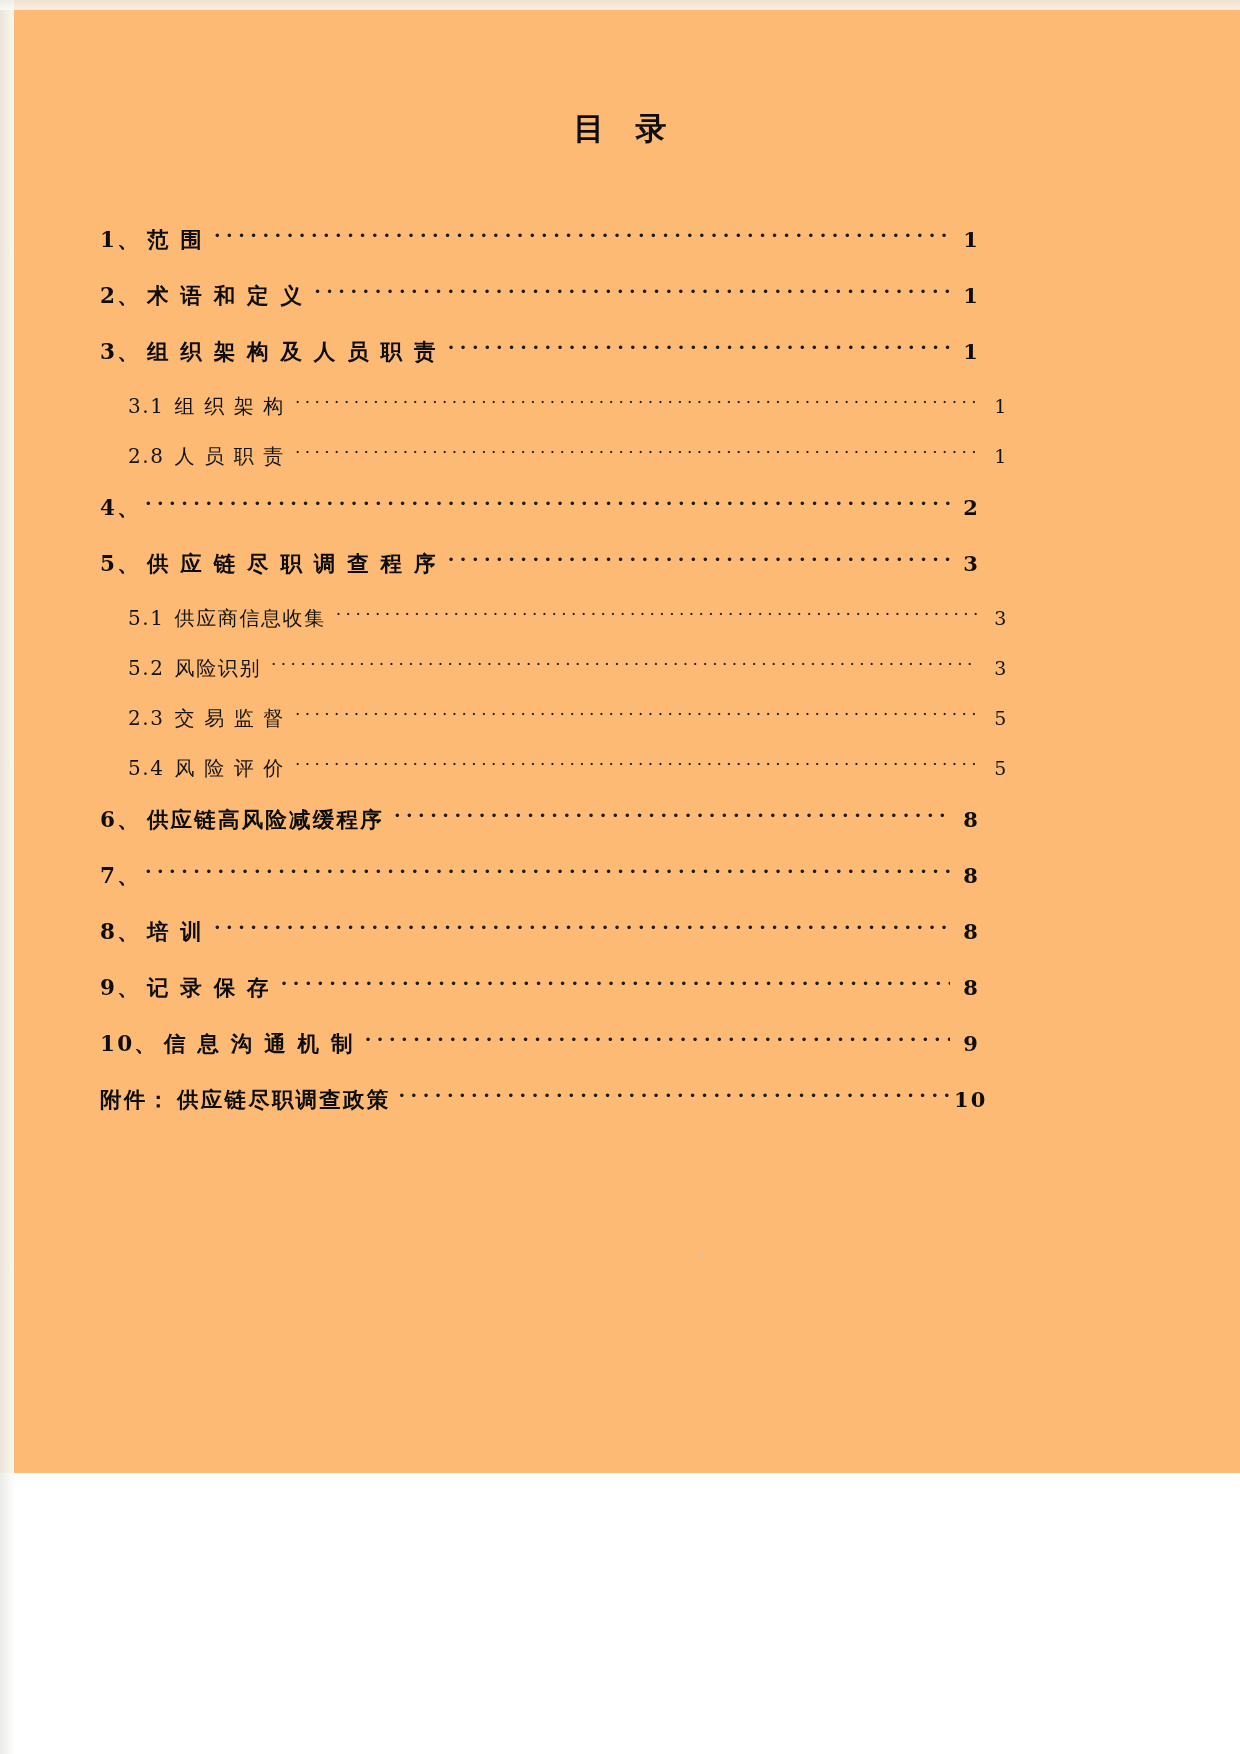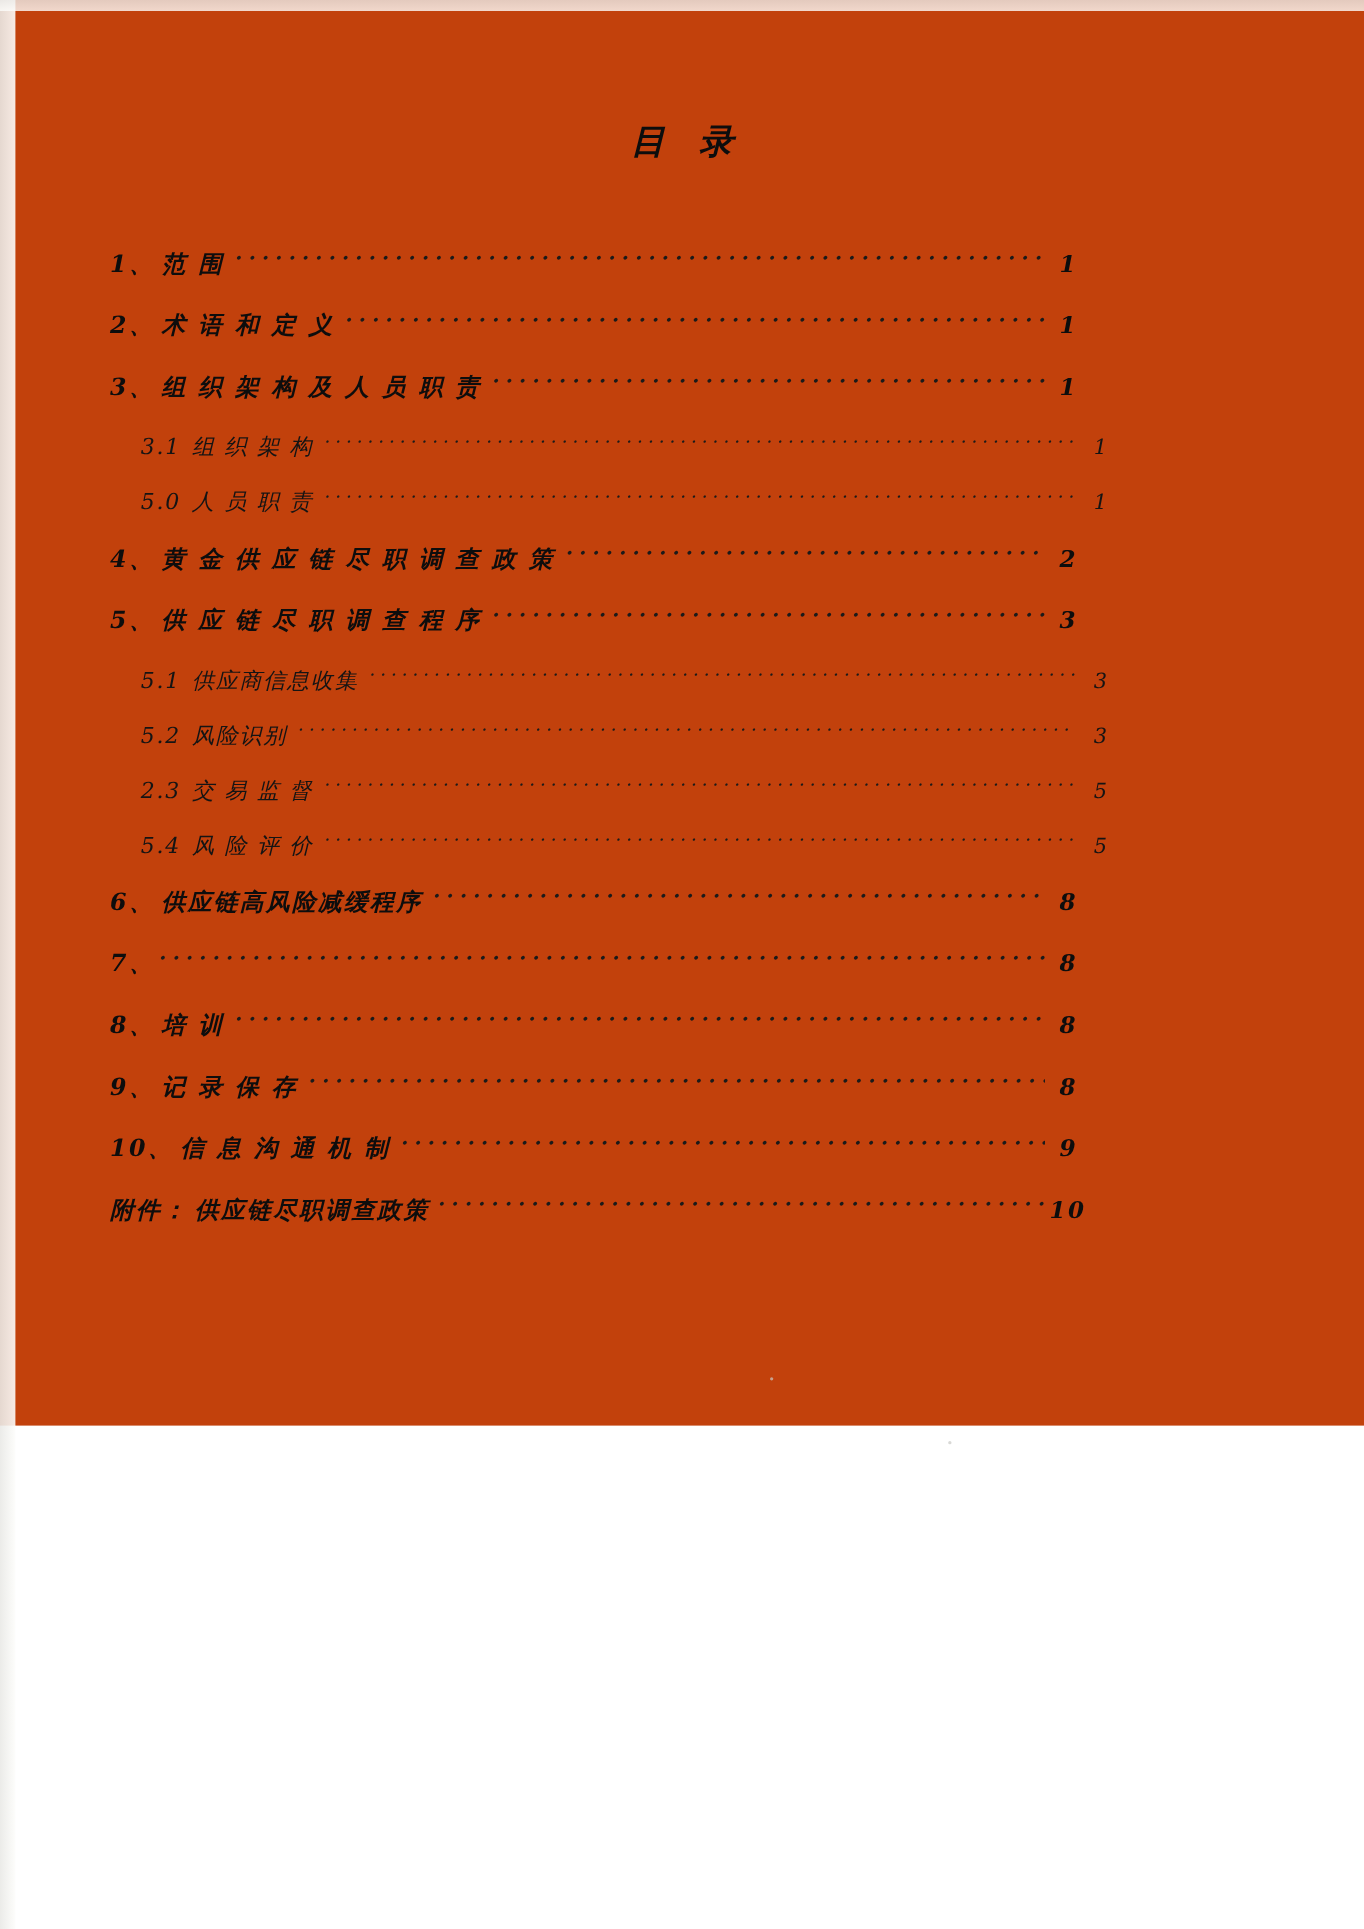--- a/index.html
+++ b/index.html
@@ -13,23 +13,22 @@
     font-family: "DejaVu Serif", "Liberation Serif", serif;
     color: #111111;
     position: relative;
     overflow: hidden;
   }
   .page {
     position: absolute;
     top: 0;
     left: 0;
     width: 1240px;
-    height: 1296px;
-    background: #c2410c;
-    font-style: italic;
+    height: 1473px;
+    background: #fdba74;
   }
   
   .scan-edge-left {
     position: absolute;
     left: 0; top: 0;
     width: 14px; height: 1754px;
     background: linear-gradient(to right, #e9e9e6, #fdfdfb);
     opacity: .9;
   }
   .scan-edge-top {
@@ -166,30 +165,29 @@
       </div>
       <div class="toc-row lvl2">
         <span class="toc-num">3.1</span>
         <span class="toc-label" style="padding-left: 10px;">组 织 架 构</span>
         <span class="leader">
           <span class="dots">························································································································</span>
         </span>
         <span class="toc-page">1</span>
       </div>
       <div class="toc-row lvl2">
-        <span class="toc-num">5.0</span>
+        <span class="toc-num">2.8</span>
         <span class="toc-label" style="padding-left: 10px;">人 员 职 责</span>
         <span class="leader">
           <span class="dots">························································································································</span>
         </span>
         <span class="toc-page">1</span>
       </div>
       <div class="toc-row lvl1">
         <span class="toc-num">4、</span>
-        <span class="toc-label" style="padding-left: 6px;">黄 金 供 应 链 尽 职 调 查 政 策</span>
         <span class="leader">
           <span class="dots">························································································································</span>
         </span>
         <span class="toc-page">2</span>
       </div>
       <div class="toc-row lvl1">
         <span class="toc-num">5、</span>
         <span class="toc-label" style="padding-left: 6px;">供 应 链 尽 职 调 查 程 序</span>
         <span class="leader">
           <span class="dots">························································································································</span>

